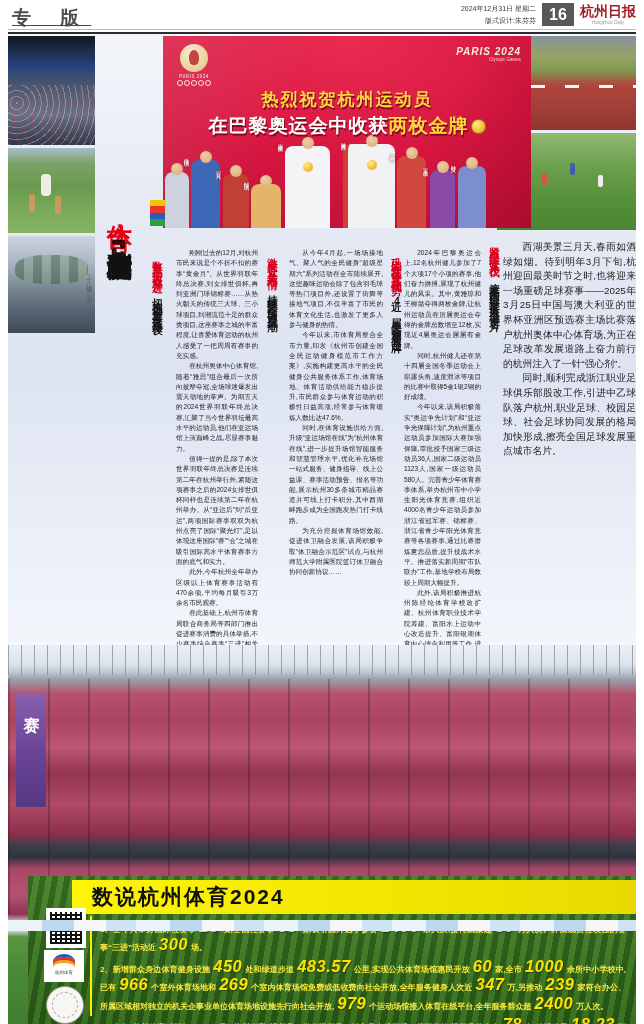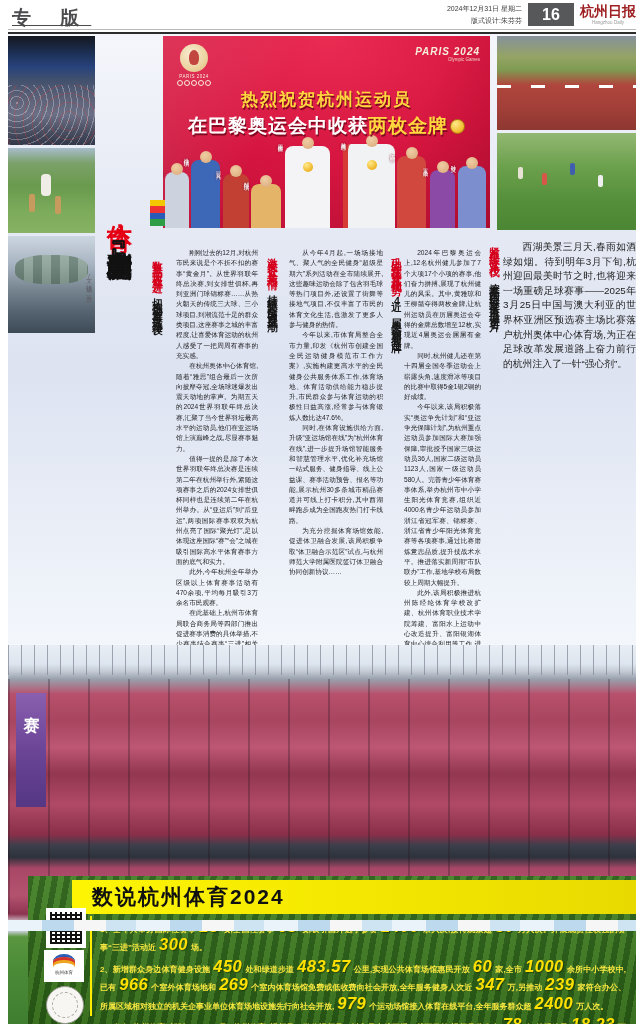--- a/index.html
+++ b/index.html
@@ -3,21 +3,21 @@
 <meta charset="utf-8">
 <style>
   html,body{margin:0;padding:0;background:#fff;}
   .page{position:relative;width:644px;height:1024px;background:#fff;overflow:hidden;
         font-family:"Liberation Sans","DejaVu Sans",sans-serif;}
   
   .hdr{position:absolute;left:10px;top:3px;right:8px;height:26px;}
   .hdr-section{position:absolute;left:2px;top:2px;font-size:19px;letter-spacing:12px;color:#4c4c4e;font-weight:600;text-decoration:underline;}
   .hdr-right{position:absolute;right:0;top:0;display:flex;align-items:center;gap:6px;}
   .hdr-date{text-align:right;font-size:7px;color:#3a3a3a;line-height:1.6;}
-  .hdr-pagenum{width:46px;height:23px;background:#57585a;color:#fff;display:flex;align-items:center;justify-content:center;
+  .hdr-pagenum{width:32px;height:23px;background:#57585a;color:#fff;display:flex;align-items:center;justify-content:center;
                font-size:16px;font-weight:bold;}
   .hdr-paper{text-align:center;line-height:1;}
   .hdr-paper .cn{font-family:"Liberation Serif","DejaVu Serif",serif;font-weight:bold;font-size:14px;color:#9e2023;}
   .hdr-paper .en{font-size:4.5px;color:#999;display:block;margin-top:2px;}
   .rule-grey{position:absolute;left:8px;right:8px;top:29px;border-top:1px solid #b9b9b9;}
   .rule-dark{position:absolute;left:8px;right:8px;top:32px;border-top:2px solid #2c2c2c;}
   .content-bg{position:absolute;left:8px;top:34px;width:628px;height:612px;
     background:linear-gradient(180deg,#f4f6fb 0%,#e7ebf5 25%,#dde3f1 55%,#e9eef7 80%,#f3f7fc 100%);}
   
   .photo{position:absolute;overflow:hidden;}
@@ -38,21 +38,21 @@
   .ph-right{left:497px;width:139px;}
   .ph-track{top:36px;height:94px;background:
      linear-gradient(180deg,#86919c 0%,#95a465 22%,#7f9b52 36%,#b0463d 52%,#a23f38 76%,#8e3731 100%);}
   .ph-track::after{content:"";position:absolute;left:0;right:0;top:52%;height:3px;
      background:repeating-linear-gradient(90deg,#fff 0 14px,transparent 14px 34px);}
   .ph-field{top:133px;height:97px;background:
      linear-gradient(180deg,#93b873 0%,#6ba04c 35%,#558f3b 70%,#4b8634 100%);}
   .ph-field::after{content:"";position:absolute;left:15%;top:35%;width:5px;height:12px;background:#e8e2d5;border-radius:2px;
      box-shadow:24px 6px 0 #d6564a,52px -4px 0 #3f5fae,80px 8px 0 #efefef;}
   
-  .banner{position:absolute;left:163px;top:36px;width:327px;height:192px;overflow:hidden;
+  .banner{position:absolute;left:163px;top:36px;width:368px;height:192px;overflow:hidden;
     background:radial-gradient(130% 150% at 50% 0%,#ea2b52 0%,#d5153f 45%,#a80d31 100%);}
   .banner::after{content:"";position:absolute;inset:0;
     background:linear-gradient(115deg,rgba(255,255,255,.12) 0%,transparent 35%,transparent 70%,rgba(120,0,20,.25) 100%);}
   .emblem{position:absolute;left:10px;top:8px;width:42px;text-align:center;z-index:3;}
   .emblem-circle{width:28px;height:28px;margin:0 auto;border-radius:50%;
     background:radial-gradient(circle at 40% 35%,#f8ecd2 0%,#ecd3a0 60%,#d9b877 100%);position:relative;}
   .emblem-circle::after{content:"";position:absolute;left:9px;top:6px;width:10px;height:15px;border-radius:50% 50% 40% 40%;
     background:#c2463f;}
   .emblem-caption{font-size:4.5px;color:#f7ecd8;margin-top:2px;letter-spacing:.5px;}
   .rings{display:flex;justify-content:center;gap:1px;margin-top:1px;}
@@ -257,20 +257,21 @@
       <p>为充分挖掘体育场馆效能,促进体卫融合发展,该局积极争取“体卫融合示范区”试点,与杭州师范大学附属医院签订体卫融合协同创新协议……</p>
     </div>
   <div class="col colC">
       <p>2024年巴黎奥运会上,12名杭州健儿参加了7个大项17个小项的赛事,他们奋力拼搏,展现了杭州健儿的风采。其中,黄雅琼和王柳懿夺得两枚金牌,让杭州运动员在历届奥运会夺得的金牌总数增至12枚,实现近4届奥运会届届有金牌。</p>
       <p>同时,杭州健儿还在第十四届全国冬季运动会上崭露头角,速度滑冰等项目的比赛中取得5金1银2铜的好成绩。</p>
       <p>今年以来,该局积极落实“奥运争先计划”和“亚运争光保障计划”,为杭州重点运动员参加国际大赛加强保障,审批授予国家三级运动员36人,国家二级运动员1123人,国家一级运动员580人。完善青少年体育赛事体系,举办杭州市中小学生阳光体育竞赛,组织近4000名青少年运动员参加浙江省冠军赛、锦标赛、浙江省青少年阳光体育竞赛等各项赛事,通过比赛磨炼意志品质,提升技战术水平。推进落实新周期“市队联办”工作,基地学校布局数较上周期大幅提升。</p>
       <p>此外,该局积极推进杭州陈经纶体育学校改扩建、杭州体育职业技术学院筹建、富阳水上运动中心改造提升、富阳银湖体育中心综合利用等工作,进一步改善训练条件,进一步夯实竞技体育基础。</p>
     </div>
   <div class="col colD">
       <p>西湖美景三月天,春雨如酒绿如烟。待到明年3月下旬,杭州迎回最美时节之时,也将迎来一场重磅足球赛事——2025年3月25日中国与澳大利亚的世界杯亚洲区预选赛主场比赛落户杭州奥体中心体育场,为正在足球改革发展道路上奋力前行的杭州注入了一针“强心剂”。</p>
+      <p>同时,顺利完成浙江职业足球俱乐部股改工作,引进中乙球队落户杭州,职业足球、校园足球、社会足球协同发展的格局加快形成,擦亮全国足球发展重点城市名片。</p>
     </div>
 
   <div class="stadium">
     <div class="stadium-banner">
       <span>赛</span>
     </div>
     <div class="ad-strip"></div>
   </div>
 
   <div class="stats">

